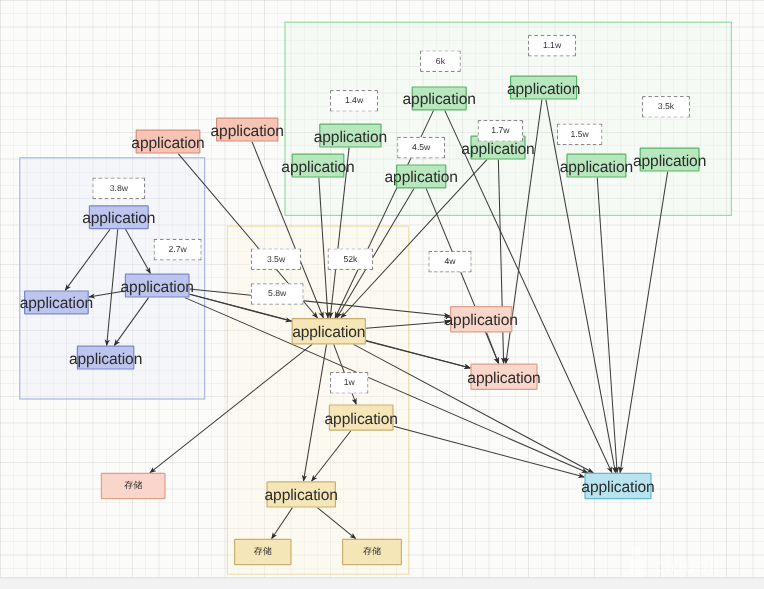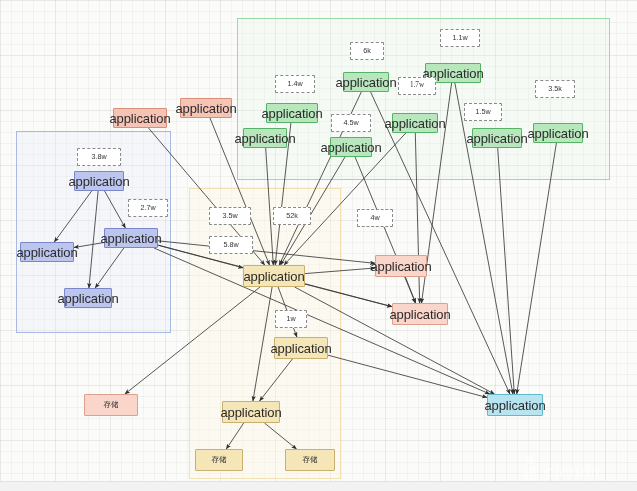--- a/index.html
+++ b/index.html
@@ -122,21 +122,21 @@
       <div class="node n-pink2" style="left: 375px; top: 255px; width: 52px; height: 22px;">application</div>
       <div class="node n-pink2" style="left: 392px; top: 303px; width: 56px; height: 22px;">application</div>
       <div class="node n-cyan" style="left: 487px; top: 394px; width: 56px; height: 22px;">application</div>
     </div>
   <div id="tags">
       <div class="tag" style="left: 77px; top: 148px; width: 44px; height: 18px;">3.8w</div>
       <div class="tag" style="left: 128px; top: 199px; width: 40px; height: 18px; text-align: right;">2.7w</div>
       <div class="tag" style="left: 275px; top: 75px; width: 40px; height: 18px;">1.4w</div>
       <div class="tag" style="left: 350px; top: 42px; width: 34px; height: 18px;">6k</div>
       <div class="tag" style="left: 331px; top: 114px; width: 40px; height: 18px;">4.5w</div>
-      <div class="tag" style="left: 398px; top: 77px; width: 38px; height: 18px; font-family: Liberation Serif, serif;">1.7w</div>
+      <div class="tag" style="left: 398px; top: 100px; width: 38px; height: 18px;">1.7w</div>
       <div class="tag" style="left: 440px; top: 29px; width: 40px; height: 18px;">1.1w</div>
       <div class="tag" style="left: 464px; top: 103px; width: 38px; height: 18px;">1.5w</div>
       <div class="tag" style="left: 535px; top: 80px; width: 40px; height: 18px;">3.5k</div>
       <div class="tag" style="left: 209px; top: 207px; width: 42px; height: 18px;">3.5w</div>
       <div class="tag" style="left: 273px; top: 207px; width: 38px; height: 18px;">52k</div>
       <div class="tag" style="left: 209px; top: 236px; width: 44px; height: 18px;">5.8w</div>
       <div class="tag" style="left: 357px; top: 209px; width: 36px; height: 18px;">4w</div>
       <div class="tag" style="left: 275px; top: 310px; width: 32px; height: 18px;">1w</div>
     </div>
 

